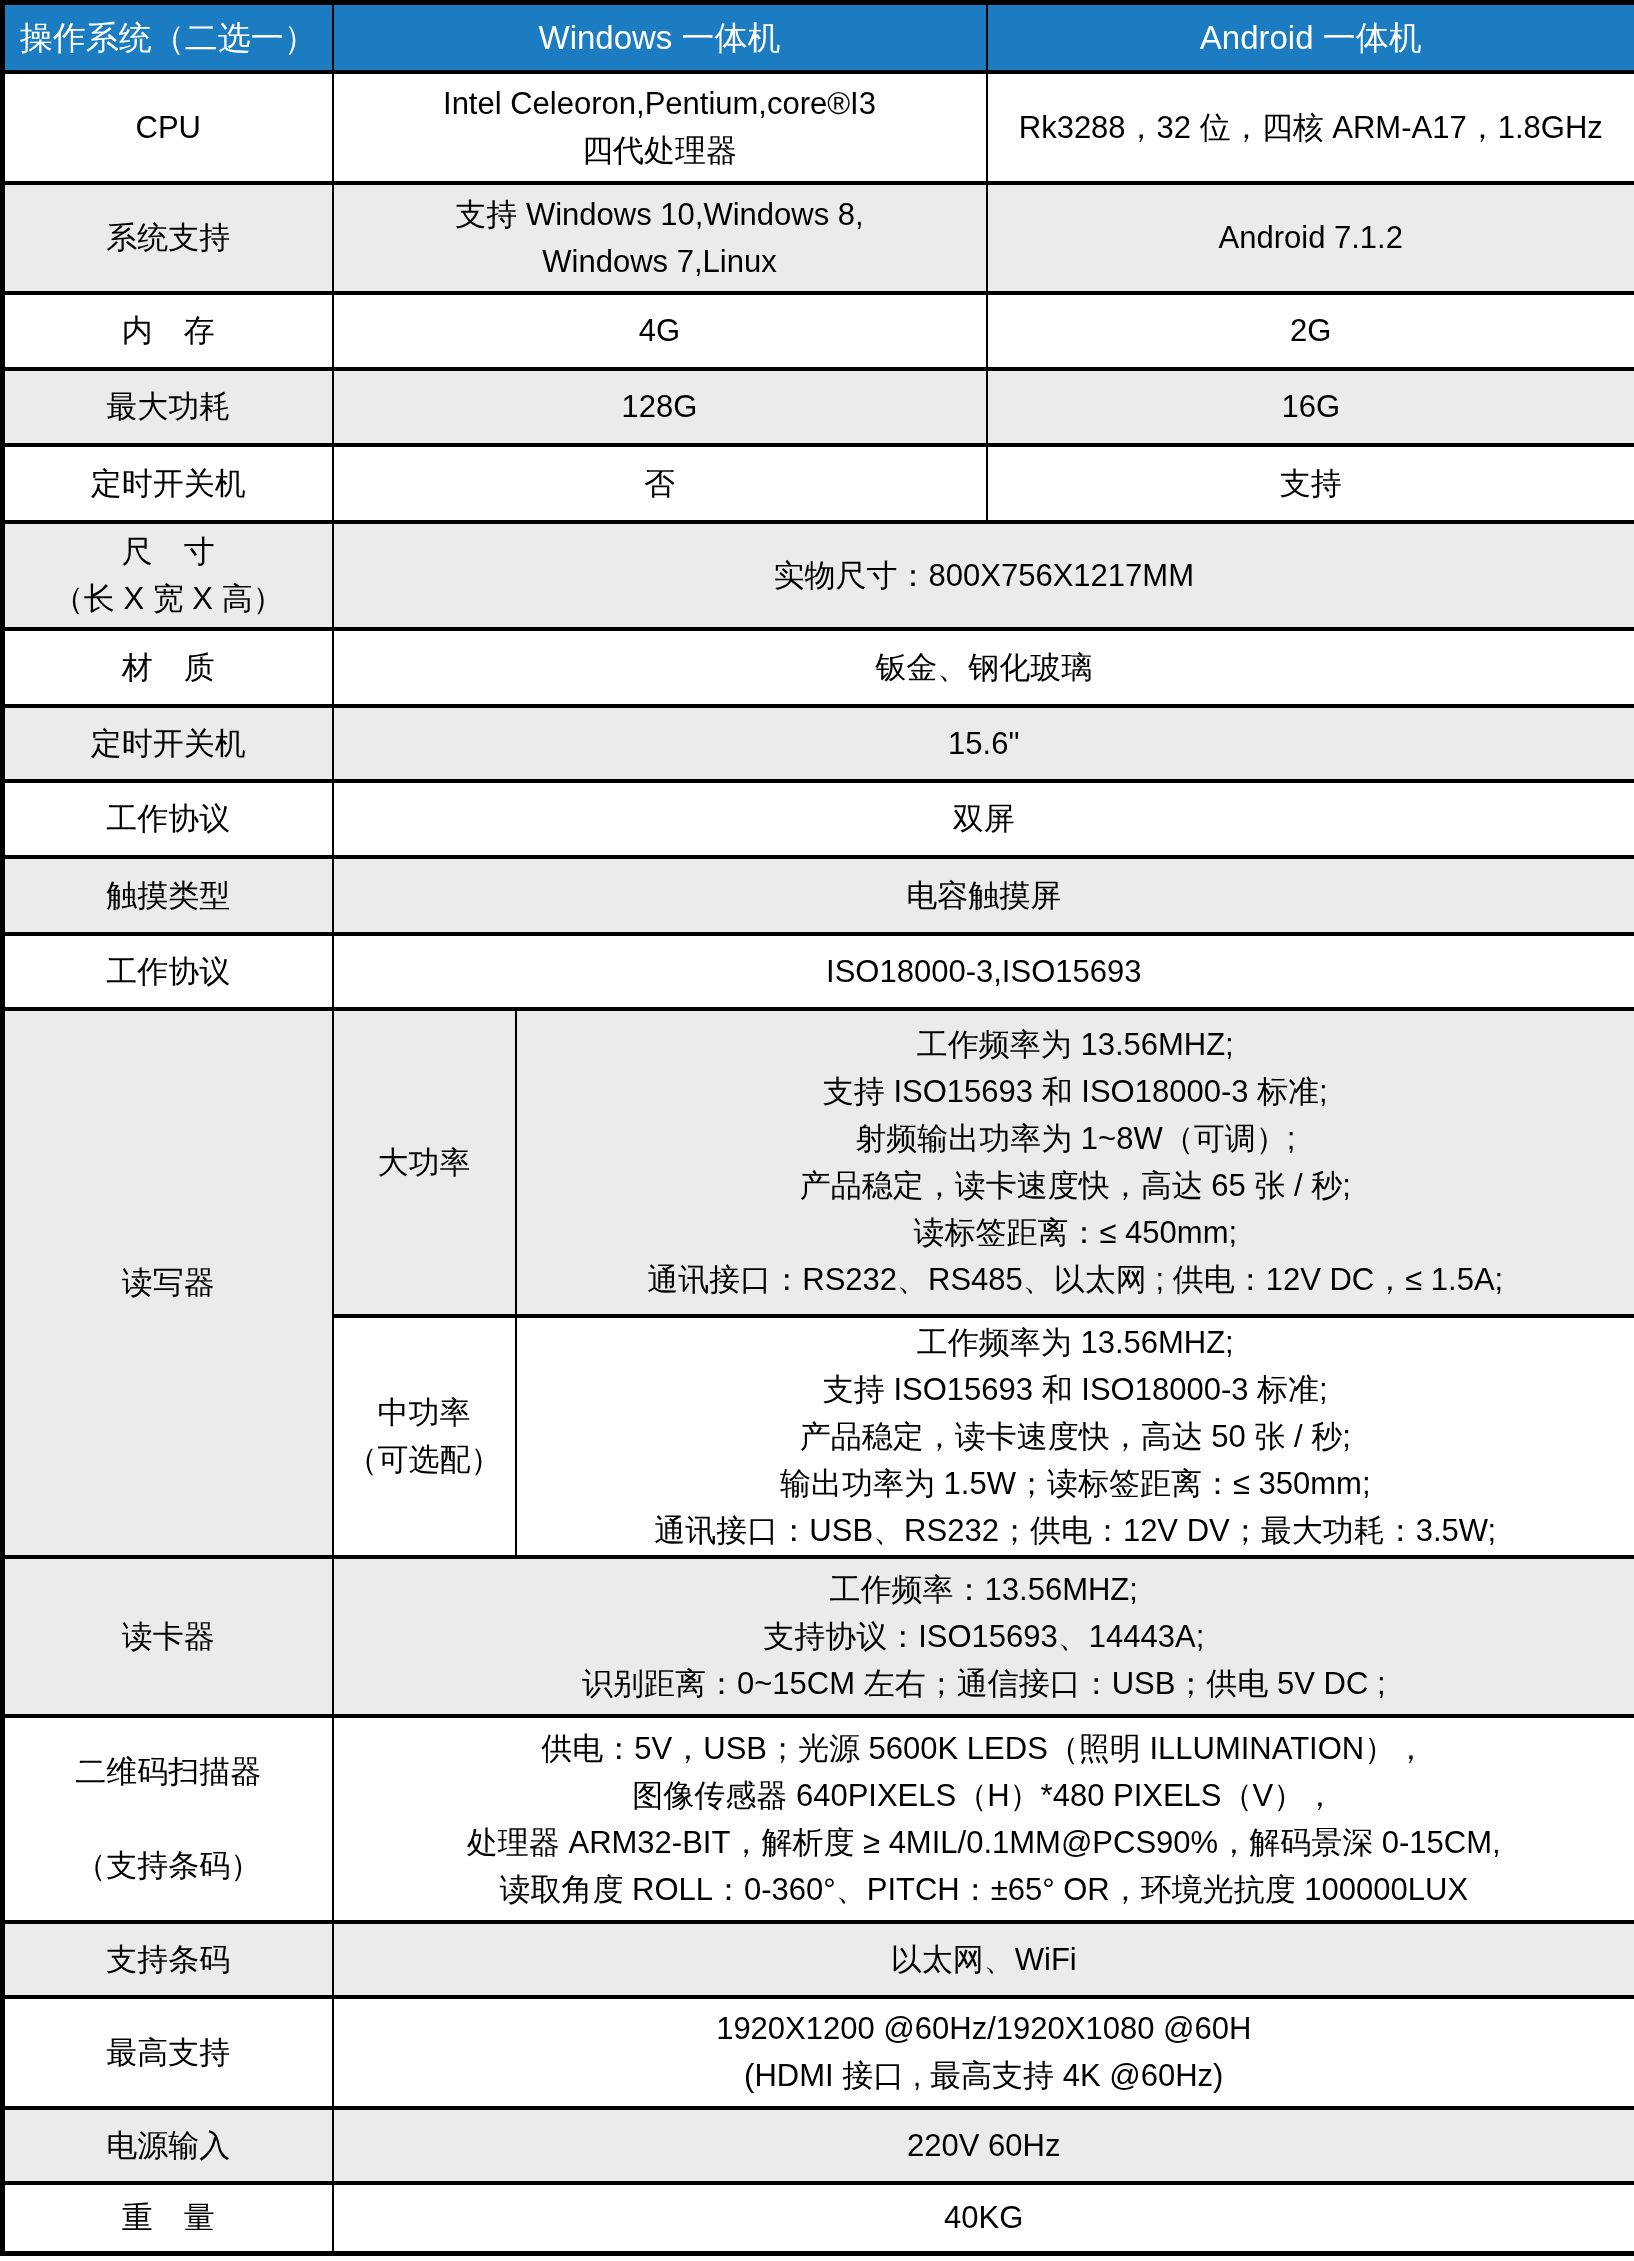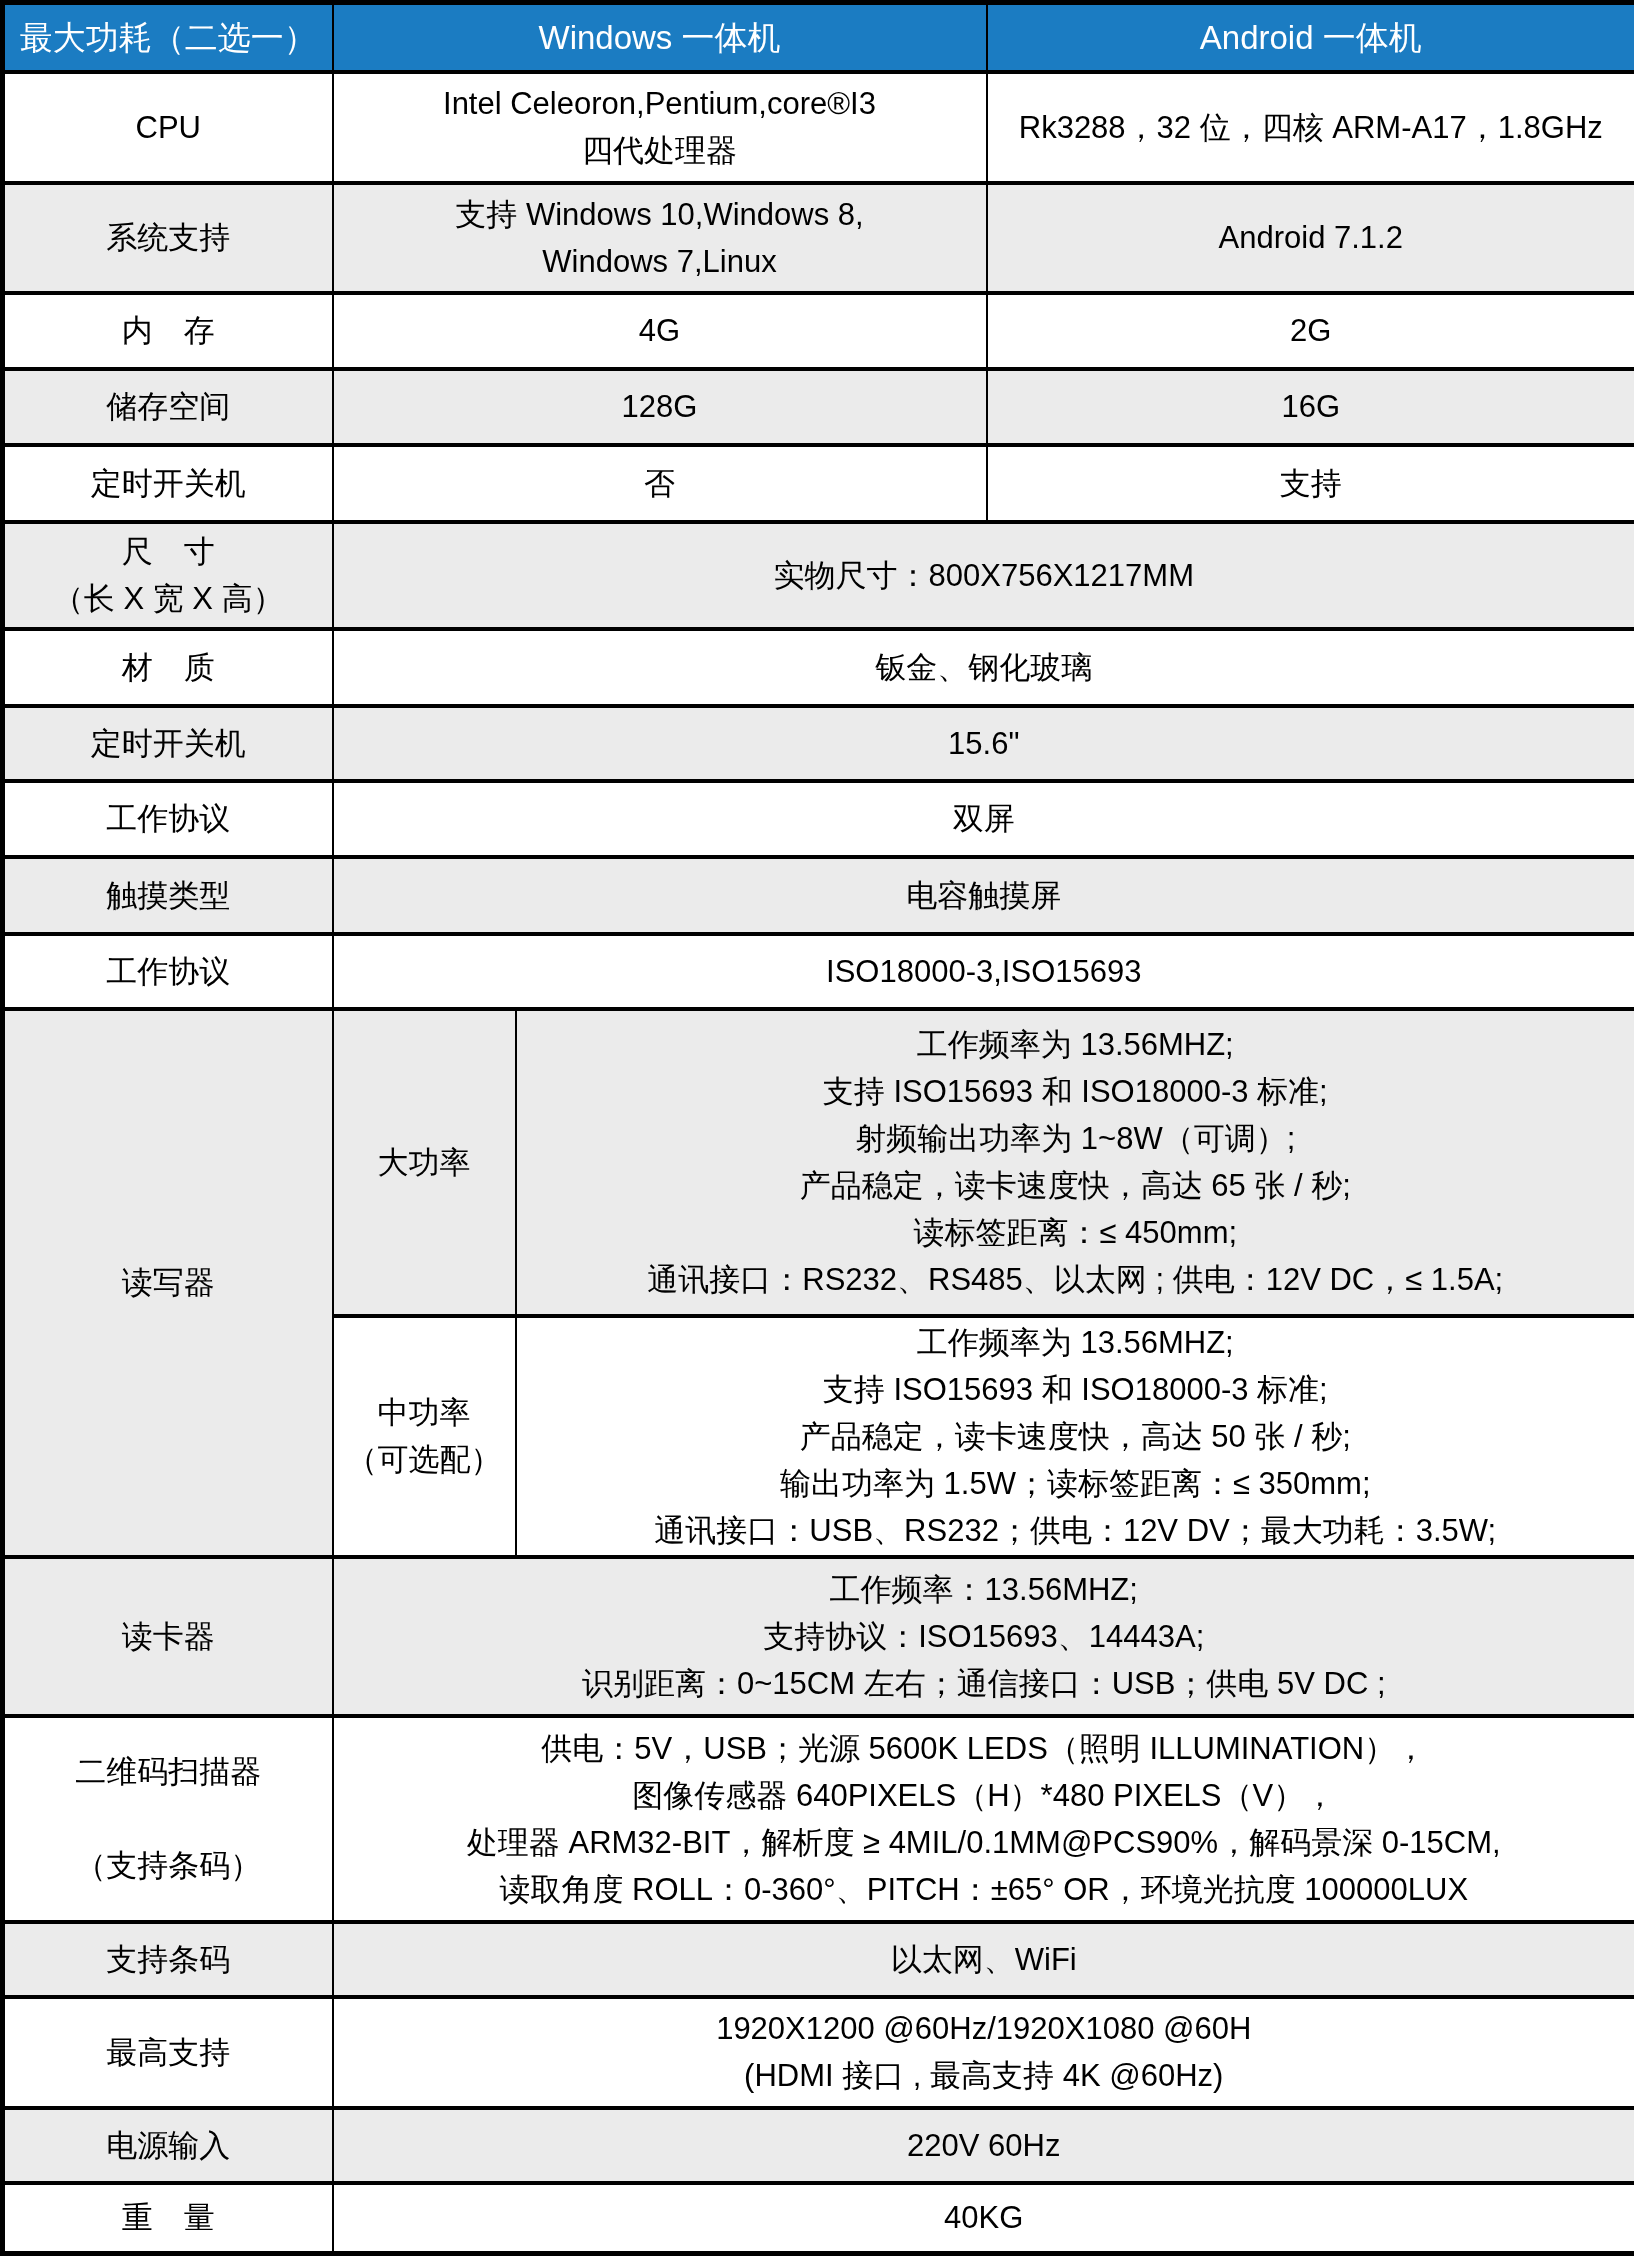--- a/index.html
+++ b/index.html
@@ -46,21 +46,21 @@
 <table class="spec">
   <colgroup>
     <col style="width:330px">
     <col style="width:183px">
     <col style="width:471px">
     <col style="width:650px">
   </colgroup>
 
   <tbody>
       <tr class="hdr" style="height:69px">
-    <td>最大功耗（二选一）</td>
+    <td>操作系统（二选一）</td>
     <td colspan="2">Windows 一体机</td>
     <td>Android 一体机</td>
   </tr>
 
   <tr style="height:111px">
     <td>CPU</td>
     <td colspan="2">Intel Celeoron,Pentium,core®I3
 四代处理器</td>
     <td>Rk3288，32 位，四核 ARM-A17，1.8GHz</td>
   </tr>
@@ -72,21 +72,21 @@
     <td>Android 7.1.2</td>
   </tr>
 
   <tr style="height:76px">
     <td>内　存</td>
     <td colspan="2">4G</td>
     <td>2G</td>
   </tr>
 
   <tr class="alt" style="height:76px">
-    <td>储存空间</td>
+    <td>最大功耗</td>
     <td colspan="2">128G</td>
     <td>16G</td>
   </tr>
 
   <tr style="height:77px">
     <td>定时开关机</td>
     <td colspan="2">否</td>
     <td>支持</td>
   </tr>
 

